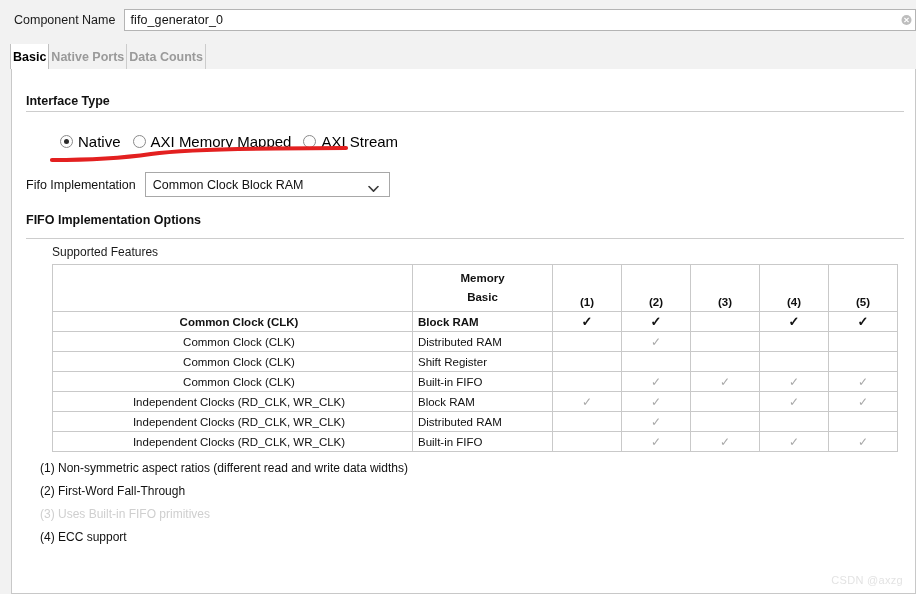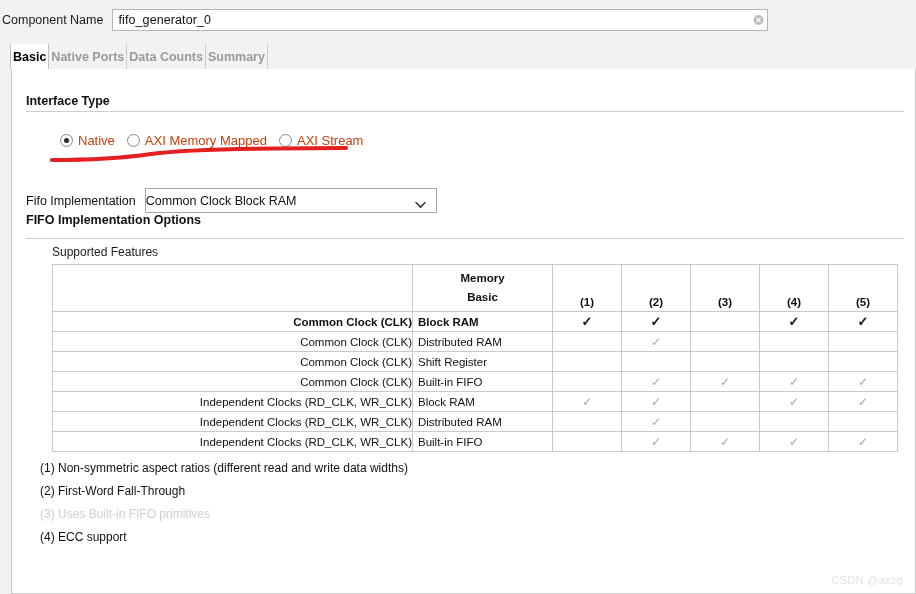--- a/index.html
+++ b/index.html
@@ -13,24 +13,24 @@
   #root {
     position: relative;
     width: 916px; height: 594px;
     background: #f2f2f2;
   }
 
   
   .cname-row {
     position: absolute;
     left: 0; top: 0;
-    width: 768px; height: 40px;
-    display: flex;
-    align-items: center;
-    padding-left: 2px;
+    width: 916px; height: 40px;
+    display: flex;
+    align-items: center;
+    padding-left: 14px;
     background: #f2f2f2;
   }
   .cname-label {
     font-size: 12.5px;
     color: #1a1a1a;
     margin-right: 9px;
     white-space: nowrap;
   }
   .cname-field {
     position: relative;
@@ -126,22 +126,22 @@
     position: absolute;
     left: 60px; top: 133px;
     display: flex;
     align-items: center;
     gap: 0px;
   }
   .radio-opt {
     display: flex;
     align-items: center;
     margin-right: 12px;
-    font-size: 13px;
-    color: #c2410c;
+    font-size: 15px;
+    color: #000000;
     white-space: nowrap;
   }
   .radio-dot {
     width: 13px; height: 13px;
     border-radius: 50%;
     border: 1px solid #8a8a8a;
     background: #fdfdfd;
     margin-right: 5px;
     position: relative;
     flex: 0 0 auto;
@@ -159,37 +159,38 @@
   .redline {
     position: absolute;
     left: 46px; top: 144px;
     width: 310px; height: 22px;
     pointer-events: none;
   }
 
   
   .fifo-row {
     position: absolute;
-    left: 26px; top: 188px;
+    left: 26px; top: 172px;
     display: flex;
     align-items: center;
   }
   .fifo-label {
     font-size: 12.5px;
     color: #111;
     margin-right: 9px;
     white-space: nowrap;
   }
   .fifo-select {
     position: relative;
-    width: 292px; height: 25px;
+    width: 245px; height: 25px;
     background: #ffffff;
     border: 1px solid #a8a8a8;
     display: flex;
     align-items: center;
+    padding-left: 7px;
     font-size: 12.5px;
     color: #111;
   }
   .chev {
     position: absolute;
     right: 10px; top: 50%;
     transform: translateY(-50%);
     width: 11px; height: 7px;
   }
 
@@ -228,21 +229,21 @@
     padding-bottom: 3px;
     background: #fff;
   }
   table.features thead th.memhead {
     vertical-align: middle;
     padding-bottom: 0;
     line-height: 1.65;
   }
   table.features td.feat {
     padding-left: 13px;
-    text-align: right;
+    text-align: center;
     white-space: nowrap;
   }
   table.features td.mem {
     padding-left: 5px;
     text-align: left;
     white-space: nowrap;
   }
   table.features td.mark {
     text-align: center;
   }
@@ -298,23 +299,20 @@
 
   <div class="tabbar">
     <div class="tab active">
         <span>Basic</span>
       </div>
     <div class="tab">
         <span>Native Ports</span>
       </div>
     <div class="tab">
         <span>Data Counts</span>
-      </div>
-    <div class="tab">
-        <span>Summary</span>
       </div>
     <div class="tab spacer"></div>
   </div>
 
   <div class="panel"></div>
 
   <div class="section" style="left:26px; top:94px;">Interface Type</div>
   <div class="sep" style="left:26px; top:111px; width:878px;"></div>
 
   <div class="radio-row">

